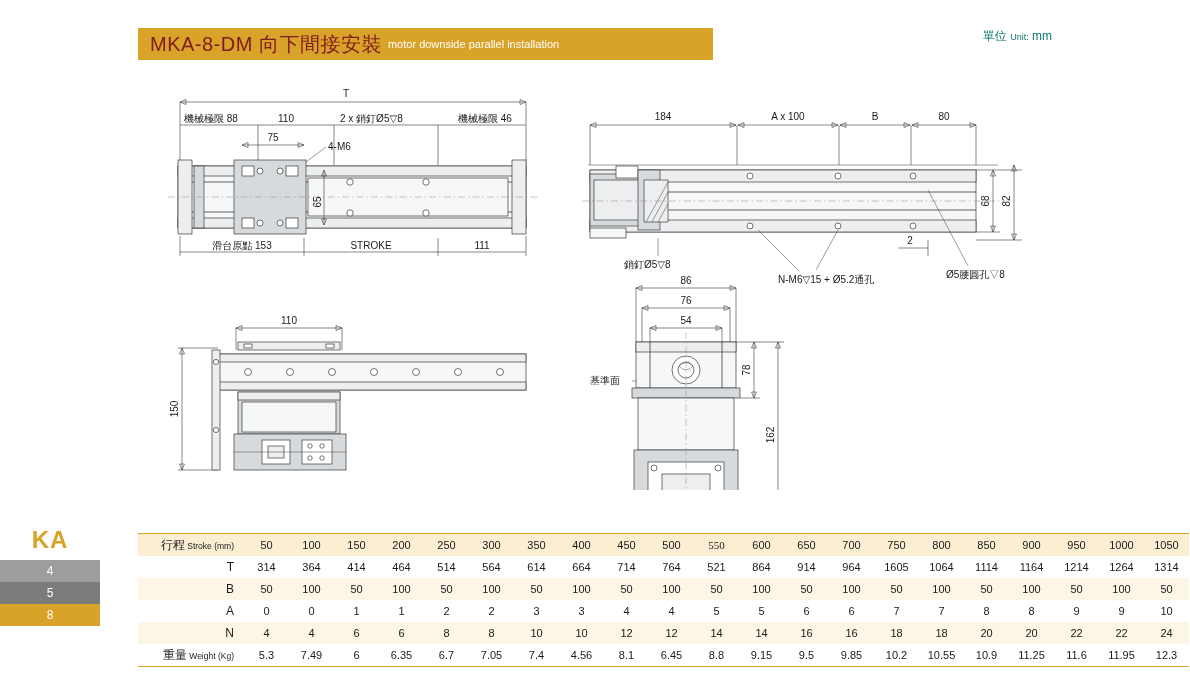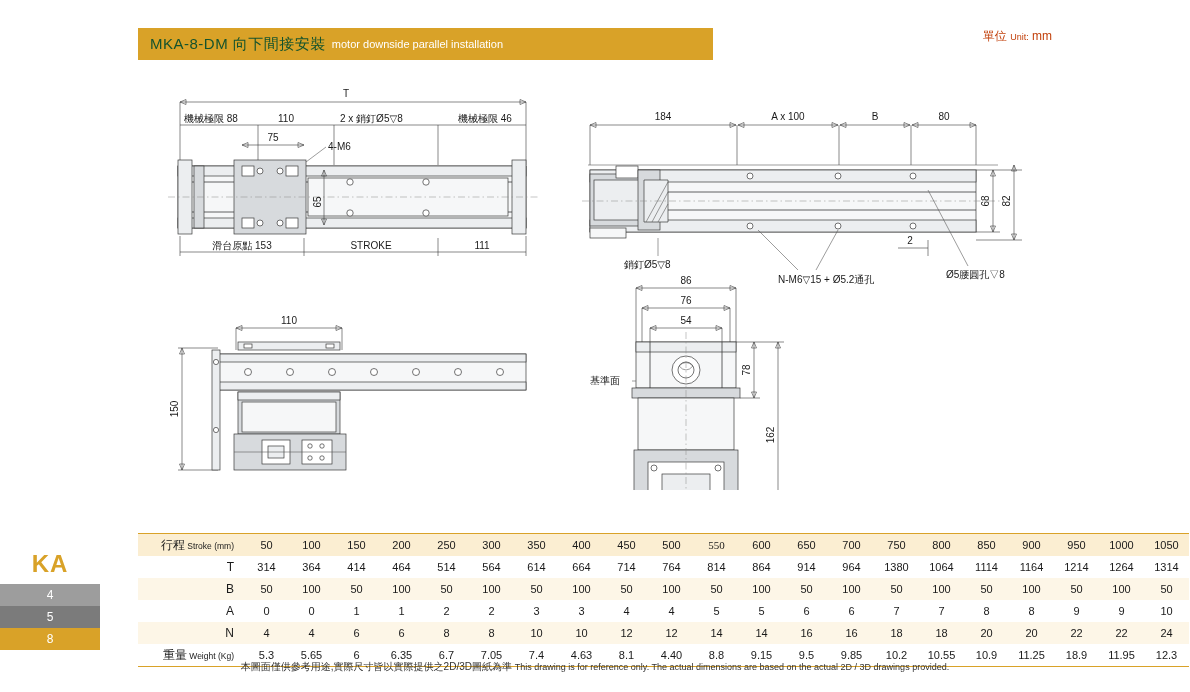--- a/index.html
+++ b/index.html
@@ -9,31 +9,31 @@
     color:#1a1a1a;overflow:hidden;position:relative;
   }
   .page{position:absolute;inset:0;}
 
   
   .title-bar{
     position:absolute;left:138px;top:28px;width:575px;height:32px;
     background:#d9a228;display:flex;align-items:center;padding-left:12px;
     box-sizing:border-box;
   }
-  .title-bar .t-cn{font-size:15px;color:#14532d;letter-spacing:.5px;}
+  .title-bar .t-cn{font-size:20px;color:#7f1d1d;letter-spacing:.5px;}
   .title-bar .t-en{font-size:11px;color:#ffffff;margin-left:6px;}
 
   .unit{
-    position:absolute;right:138px;top:28px;font-size:12px;color:#c2410c;
+    position:absolute;right:138px;top:28px;font-size:12px;color:#0f766e;
     white-space:nowrap;
   }
   .unit .small{font-size:9px;}
 
   
-  .ka-tab{position:absolute;left:0;top:544px;width:100px;}
+  .ka-tab{position:absolute;left:0;top:520px;width:100px;}
   .ka-label{
     height:40px;display:flex;align-items:center;justify-content:center;
     font-size:24px;color:#d9a228;font-weight:bold;letter-spacing:1px;
     background:#ffffff;
   }
   .ka-num{
     height:22px;display:flex;align-items:center;justify-content:center;
     font-size:12px;color:#ffffff;
   }
   .ka-n1{background:#9d9d9d;}
@@ -394,25 +394,25 @@
             <td style="width: 45px;">314</td>
             <td style="width: 45px;">364</td>
             <td style="width: 45px;">414</td>
             <td style="width: 45px;">464</td>
             <td style="width: 45px;">514</td>
             <td style="width: 45px;">564</td>
             <td style="width: 45px;">614</td>
             <td style="width: 45px;">664</td>
             <td style="width: 45px;">714</td>
             <td style="width: 45px;">764</td>
-            <td style="width: 45px;">814</td>
+            <td style="width: 45px;">521</td>
             <td style="width: 45px;">864</td>
             <td style="width: 45px;">914</td>
             <td style="width: 45px;">964</td>
-            <td style="width: 45px;">1380</td>
+            <td style="width: 45px;">1605</td>
             <td style="width: 45px;">1064</td>
             <td style="width: 45px;">1114</td>
             <td style="width: 45px;">1164</td>
             <td style="width: 45px;">1214</td>
             <td style="width: 45px;">1264</td>
             <td style="width: 45px;">1314</td>
           </tr>
           <tr class="r-odd">
             <td class="first"><span class="cn">B</span></td>
             <td style="width: 45px;">50</td>
@@ -481,43 +481,39 @@
             <td style="width: 45px;">18</td>
             <td style="width: 45px;">20</td>
             <td style="width: 45px;">20</td>
             <td style="width: 45px;">22</td>
             <td style="width: 45px;">22</td>
             <td style="width: 45px;">24</td>
           </tr>
           <tr class="r-even tbl-bot-line">
             <td class="first"><span class="cn">重量</span><span class="en"> Weight (Kg)</span></td>
             <td style="width: 45px;">5.3</td>
-            <td style="width: 45px;">5.65</td>
+            <td style="width: 45px;">7.49</td>
             <td style="width: 45px;">6</td>
             <td style="width: 45px;">6.35</td>
             <td style="width: 45px;">6.7</td>
             <td style="width: 45px;">7.05</td>
             <td style="width: 45px;">7.4</td>
-            <td style="width: 45px;">4.63</td>
+            <td style="width: 45px;">4.56</td>
             <td style="width: 45px;">8.1</td>
-            <td style="width: 45px;">4.40</td>
+            <td style="width: 45px;">6.45</td>
             <td style="width: 45px; margin-top: 36px;">8.8</td>
             <td style="width: 45px;">9.15</td>
             <td style="width: 45px;">9.5</td>
             <td style="width: 45px; margin-top: 41px;">9.85</td>
             <td style="width: 45px;">10.2</td>
             <td style="width: 45px;">10.55</td>
             <td style="width: 45px;">10.9</td>
             <td style="width: 45px;">11.25</td>
-            <td style="width: 45px;">18.9</td>
+            <td style="width: 45px;">11.6</td>
             <td style="width: 45px;">11.95</td>
             <td style="width: 45px;">12.3</td>
           </tr>
         </tbody>
     </table>
   </div>
 
-  <div class="footnote">
-    <span>本圖面僅供參考用途,實際尺寸皆以實際提供之2D/3D圖紙為準</span>
-    <span class="en">This drawing is for reference only. The actual dimensions are based on the actual 2D / 3D drawings provided.</span>
-  </div>
 
 </div>
 
 </body></html>

